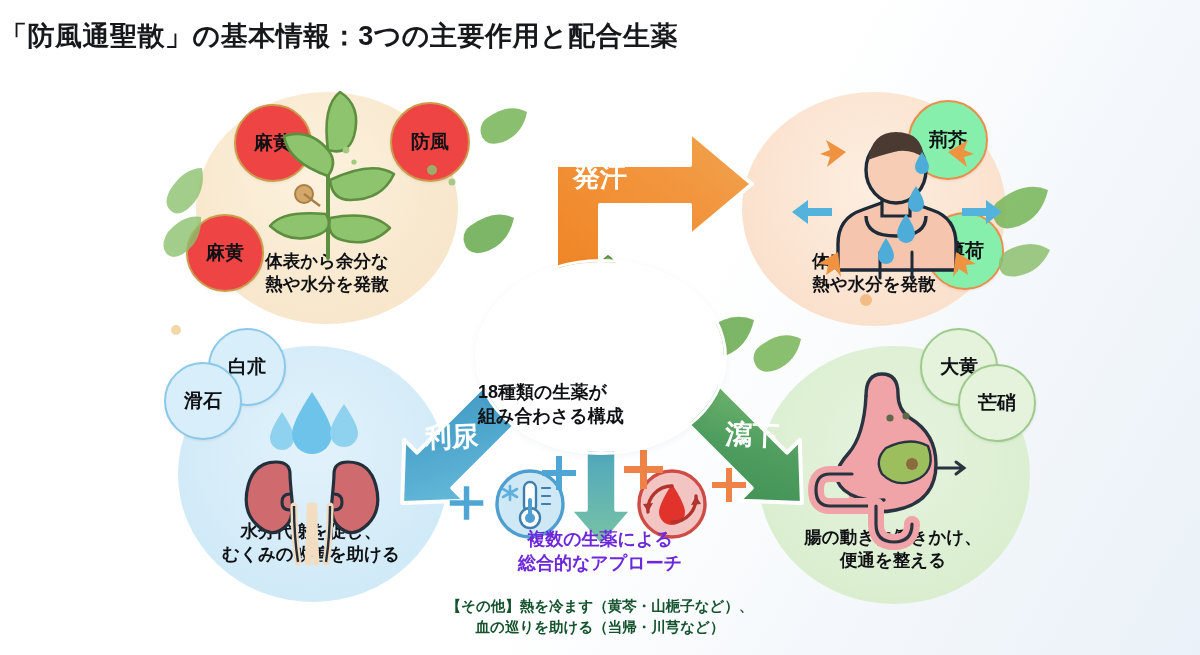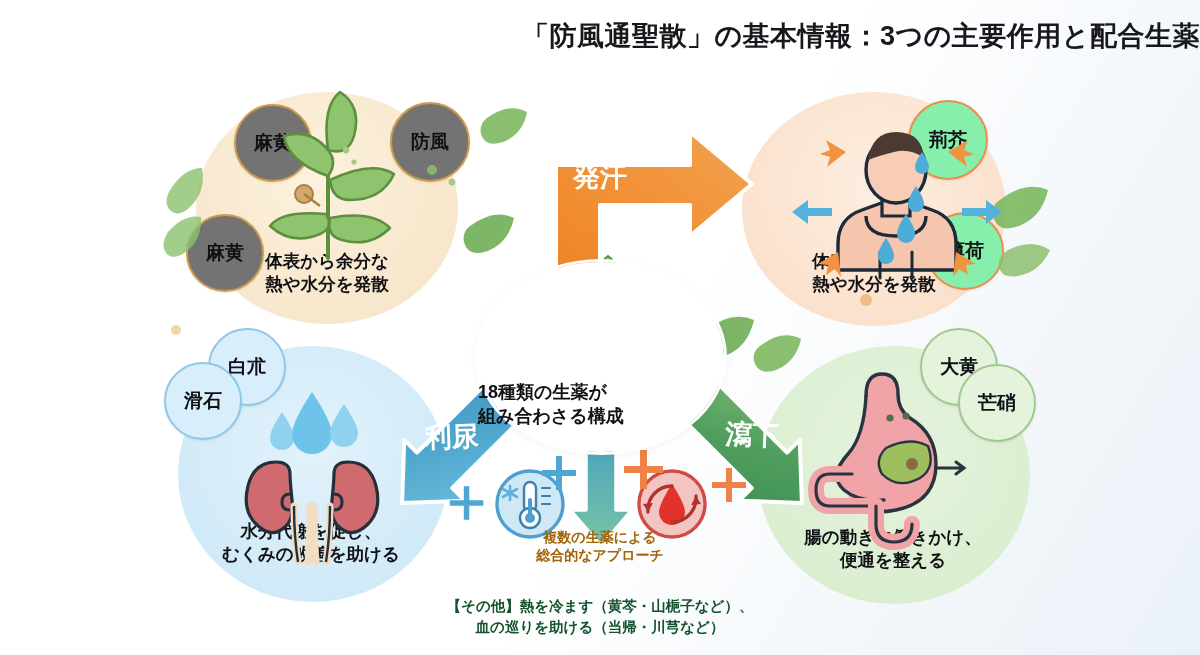--- a/index.html
+++ b/index.html
@@ -7,21 +7,21 @@
     width:1200px;height:655px;overflow:hidden;
     font-family:"Liberation Sans","DejaVu Sans",sans-serif;
     background:linear-gradient(120deg,#ffffff 0%,#ffffff 55%,#f3f7fb 78%,#eaf1f8 100%);
     position:relative;
   }
   #stage{position:absolute;inset:0;}
 
   
   .title{
     position:absolute;left:0;right:0;top:18px;
-    text-align:right;
+    text-align:left;
     font-size:27px;font-weight:bold;color:#17181b;
     letter-spacing:.5px;
   }
 
   
   .lobe{position:absolute;border-radius:50%;}
   .lobe.tl{left:196px;top:92px;width:262px;height:232px;
     background:radial-gradient(circle at 45% 35%,#fdf2de 0%,#f8e8ce 58%,#f6e4c6 100%);}
   .lobe.tr{left:742px;top:92px;width:264px;height:234px;
     background:radial-gradient(circle at 50% 40%,#fdeee0 0%,#fbe3d0 60%,#f9dcc4 100%);}
@@ -40,21 +40,21 @@
   .quad-cap.bl{left:196px;top:520px;}
   .quad-cap.br{left:778px;top:526px;}
 
   
   .badge{
     position:absolute;border-radius:50%;
     display:flex;align-items:center;justify-content:center;
     font-size:19px;font-weight:bold;color:#101114;
     box-shadow:0 1px 3px rgba(0,0,0,.08);
   }
-  .badge.cream{background:#737373;border:2.5px solid #cc9b4c;}
+  .badge.cream{background:#ef4444;border:2.5px solid #cc9b4c;}
   .badge.peach{background:#86efac;border:2.5px solid #e98f4c;}
   .badge.blue {background:#d9eefb;border:2.5px solid #8ac9e9;}
   .badge.green{background:#e5f3dd;border:2.5px solid #9dcb8c;}
 
   #b-mao1 {left:234px;top:104px;width:74px;height:74px;}
   #b-bofu {left:390px;top:102px;width:76px;height:76px;}
   #b-mao2 {left:186px;top:214px;width:74px;height:74px;}
   #b-keigai{left:908px;top:100px;width:76px;height:76px;}
   #b-hakka {left:926px;top:212px;width:74px;height:74px;}
   #b-byaku {left:208px;top:328px;width:74px;height:74px;}
@@ -71,21 +71,21 @@
     z-index:6;
   }
   .hub-text{
     position:absolute;left:0;right:0;bottom:24px;text-align:left;
     font-size:18px;font-weight:bold;line-height:1.3;color:#101114;
   }
 
   
   .bottom-head{
     position:absolute;left:430px;top:528px;width:340px;text-align:center;
-    font-size:14px;font-weight:bold;line-height:1.32;color:#a16207;z-index:7;
+    font-size:18px;font-weight:bold;line-height:1.32;color:#6d28d9;z-index:7;
   }
   .bottom-note{
     position:absolute;left:400px;top:596px;width:400px;text-align:center;
     font-size:14.5px;font-weight:bold;line-height:1.42;color:#14532d;z-index:7;
   }
 
   
   svg{position:absolute;left:0;top:0;overflow:visible;}
   #arrows{z-index:5;}
   #deco{z-index:2;}

